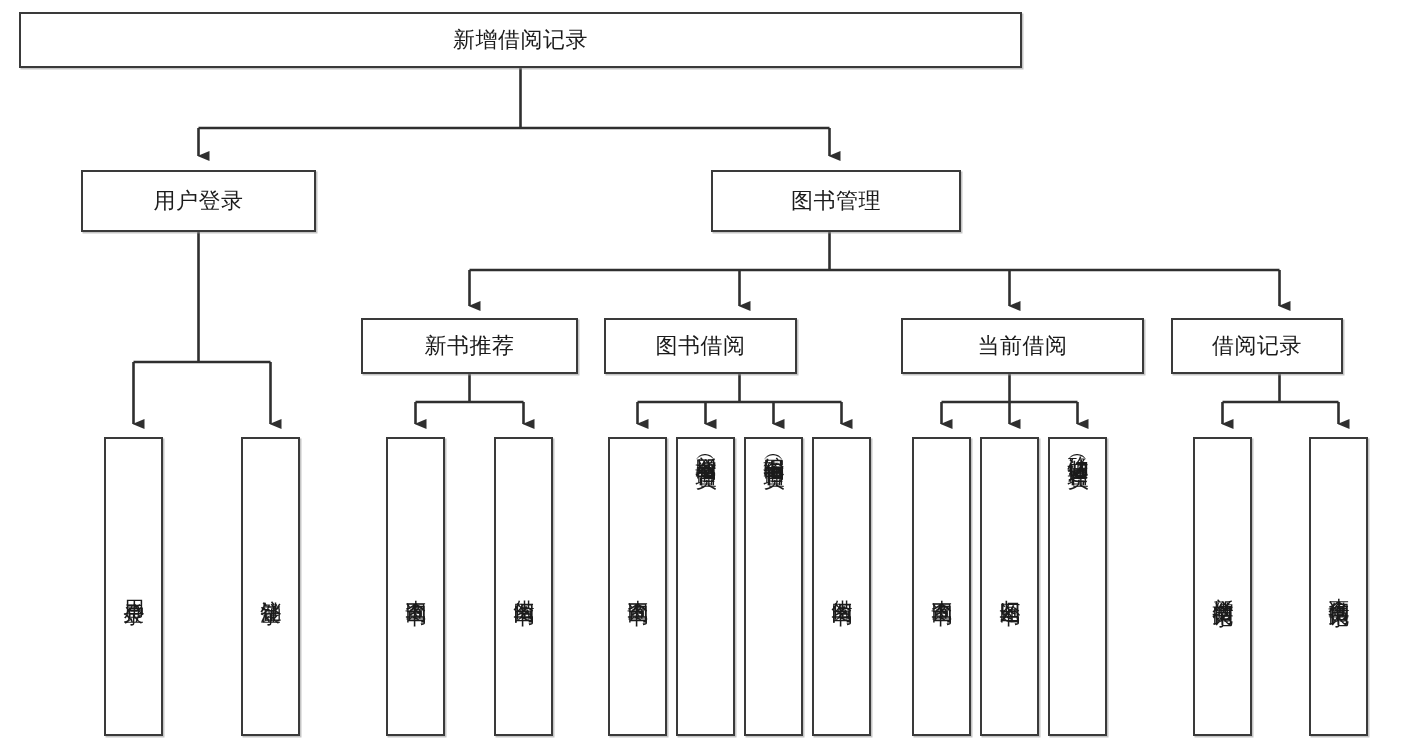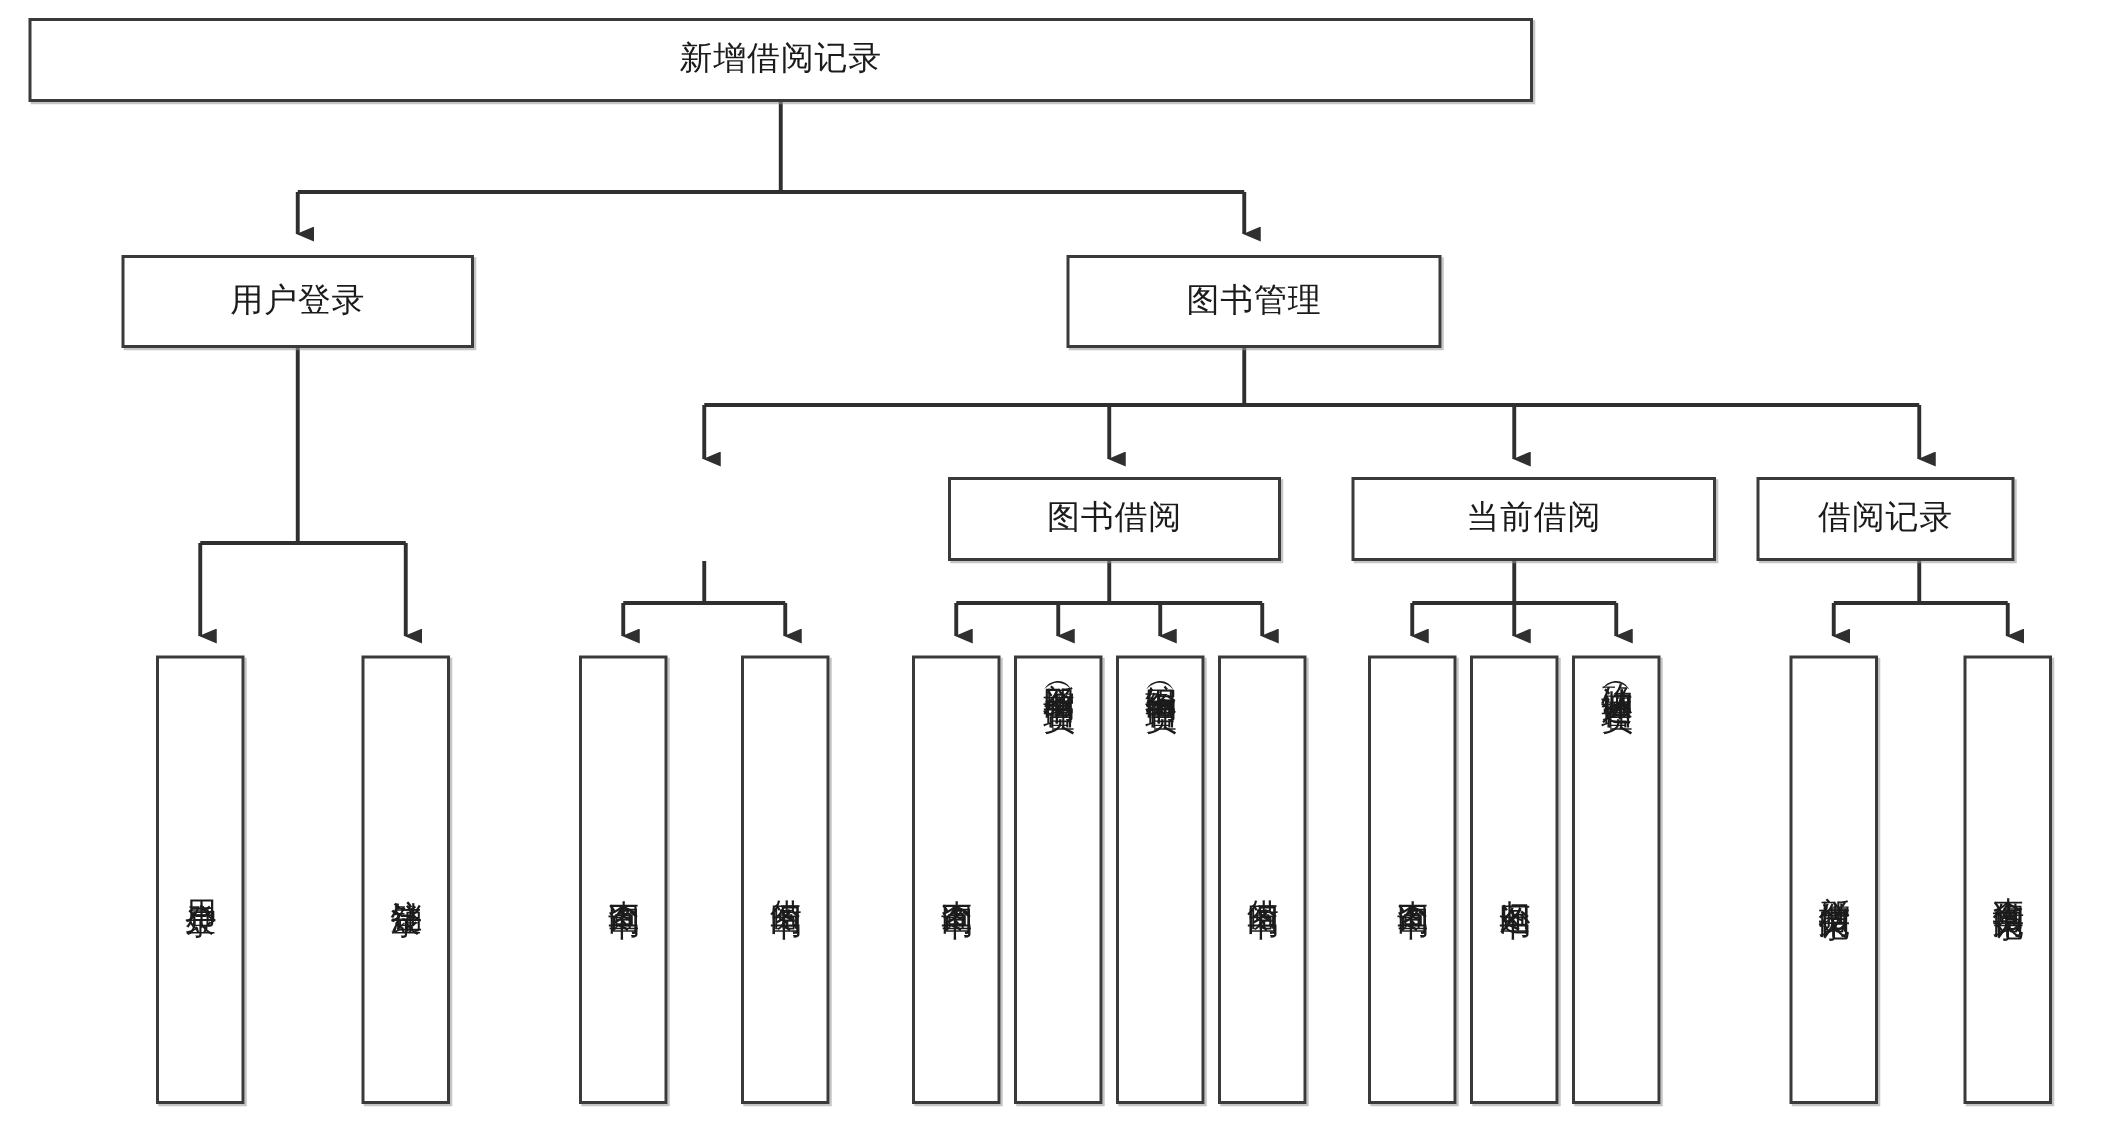--- a/index.html
+++ b/index.html
@@ -135,22 +135,25 @@
   </div>
 
   <div class="node level2" style="left:81px; top:170px; width:235px; height:62px;">
     <span class="node-label">用户登录</span>
   </div>
 
   <div class="node level2" style="left:711px; top:170px; width:250px; height:62px;">
     <span class="node-label">图书管理</span>
   </div>
 
-
-  <div class="node level3" style="left:632px; top:318px; width:222px; height:56px;">
+  <div class="node level3" style="left:361px; top:318px; width:217px; height:56px;">
+    <span class="node-label">新书推荐</span>
+  </div>
+
+  <div class="node level3" style="left:604px; top:318px; width:193px; height:56px;">
     <span class="node-label">图书借阅</span>
   </div>
 
   <div class="node level3" style="left:901px; top:318px; width:243px; height:56px;">
     <span class="node-label">当前借阅</span>
   </div>
 
   <div class="node level3" style="left:1171px; top:318px; width:172px; height:56px;">
     <span class="node-label">借阅记录</span>
   </div>

